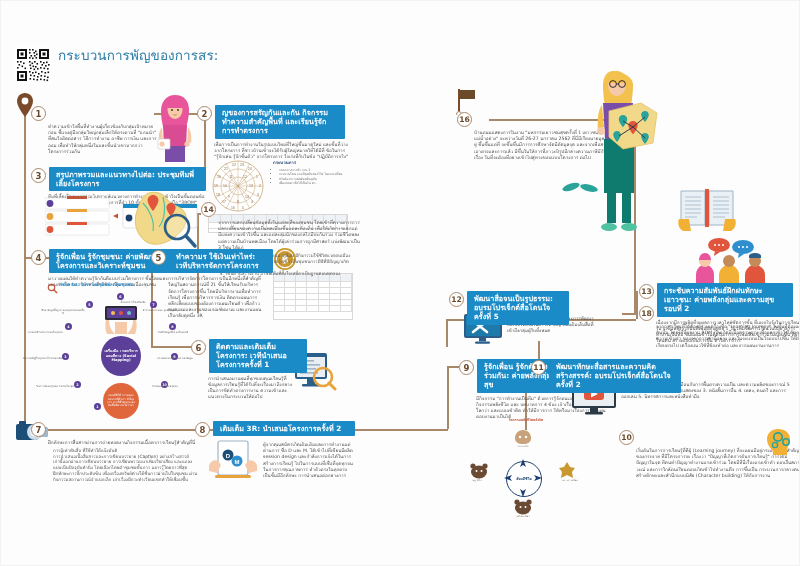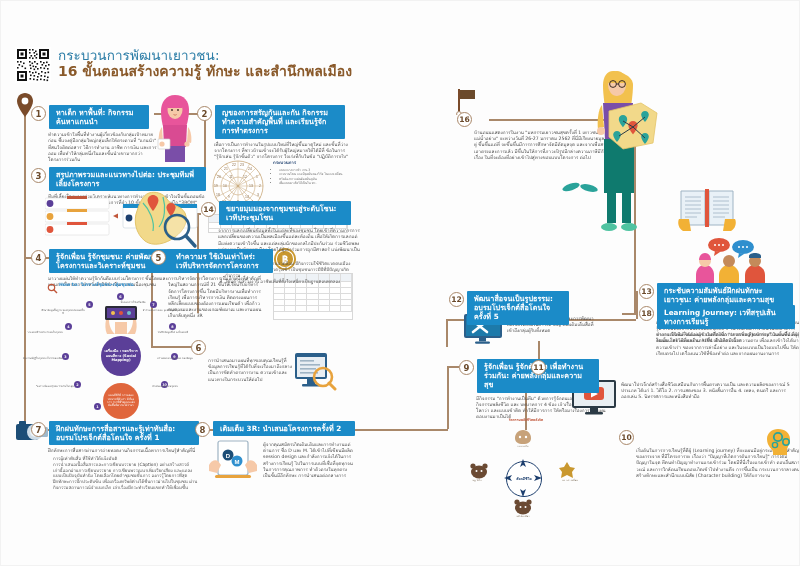--- a/index.html
+++ b/index.html
@@ -183,22 +183,21 @@
             <rect x="14.5" y="31" width="1.6" height="1.6"></rect>
             <rect x="18" y="31.5" width="1.6" height="1.6"></rect>
           <rect x="21.5" y="32" width="1.6" height="1.6"></rect>
             <rect x="25" y="31.5" width="1.6" height="1.6"></rect>
             <rect x="28.5" y="32" width="1.6" height="1.6"></rect>
           <rect x="31.5" y="32.5" width="1.6" height="1.6"></rect>
         </g>
       </svg>
     </div>
     <div class="title-lines">
-      <div class="t-line1">กระบวนการพัฒนาเยาวชน:</div>
-      <div class="t-line2">16 ขั้นตอนสร้างความรู้ ทักษะ และสำนึกพลเมือง</div>
+      <div class="t-line1">กระบวนการพัญของการสร:</div>
     </div>
   </div>
 
   <div class="ln v" style="left:23px;top:112px;height:82px;"></div>
   <div class="ln h" style="left:153px;top:112px;width:50px;"></div>
   <div class="ln v" style="left:203px;top:112px;height:66px;"></div>
   <div class="ln h" style="left:140px;top:177px;width:64px;"></div>
   <div class="ln v" style="left:23px;top:194px;height:63px;"></div>
   <div class="ln h" style="left:23px;top:256px;width:128px;"></div>
   <div class="ln v" style="left:150px;top:256px;height:90px;"></div>
@@ -218,21 +217,20 @@
   <div class="ln v" style="left:196px;top:212px;height:100px;"></div>
   <div class="ln h" style="left:196px;top:212px;width:4px;"></div>
   <div class="ln v" style="left:633px;top:118px;height:194px;"></div>
   <div class="ln h" style="left:488px;top:118px;width:146px;"></div>
   <div class="ln h" style="left:621px;top:312px;width:14px;"></div>
   <div class="ln v" style="left:537px;top:340px;height:28px;"></div>
 
   <div class="step" style="left:30px;top:104px;width:118px;">
     <div class="step-head">
       <div class="num">1</div>
-      <div class="bar" style="width:96px;">หาเด็ก หาพื้นที่: กิจกรรมค้นหาแกนนำ</div>
     </div>
     <div class="body" style="width:112px;margin-left:17px;">ทำความเข้าใจพื้นที่ทำงานผู้เกี่ยวข้องกับกลุ่มเป้าหมายก่อน ชี้แจงคู่มือกลุ่มใหญ่กลุ่มเล็กให้ตรงตามที่ "แกนนำ" ที่สนใจติดต่อสาร วิธีการทำงาน อาชีพ การเงิน และการออม เพื่อทำให้กลุ่มหนึ่งในและขั้นนำเขามากกว่าโครงการร่วมกัน</div>
   </div>
 
   <div class="pin" style="left:15px;top:92px;">
     <svg width="18" height="24" viewBox="0 0 18 24">
         <path d="M9 0C4.6 0 1 3.6 1 8c0 6 8 16 8 16s8-10 8-16c0-4.4-3.6-8-8-8z" fill="#7a4b2a"></path>
         <circle cx="9" cy="8" r="3.4" fill="#fff"></circle>
       </svg>
   </div>
@@ -492,20 +490,21 @@
         <div class="c"></div>
         <div class="c"></div>
         <div class="c"></div>
         <div class="c"></div>
       </div>
   </div>
 
   <div class="step" style="left:190px;top:338px;width:116px;">
     <div class="step-head">
       <div class="num">6</div>
+      <div class="bar" style="width:92px;">ติดตามและเติมเต็มโครงการ: เวทีนำเสนอโครงการครั้งที่ 1</div>
     </div>
     <div class="body" style="width:90px;margin-left:17px;">การนำเสนอมาแผนที่ทุกขอบคุณเรียนรู้ที่ข้อมูลการเรียนรู้ที่ได้รับที่จะเรื่องมาถึงกลาง เป็นการขัดทำตรงการงาน ความเข้าและแนวทางในกระบวนให้ต่อไป</div>
   </div>
   <div class="sh" style="left:292px;top:350px;">
     <svg width="44" height="40" viewBox="0 0 44 40">
       <rect x="2" y="2" width="32" height="26" rx="2" fill="#2b5f8a"></rect>
       <rect x="4" y="6" width="28" height="20" fill="#e8eef3"></rect>
       <rect x="7" y="9" width="14" height="1.6" fill="#9fb4c4"></rect>
         <rect x="7" y="13" width="20" height="1.6" fill="#9fb4c4"></rect>
       <rect x="7" y="17" width="16" height="1.6" fill="#9fb4c4"></rect>
@@ -513,21 +512,20 @@
       <rect x="14" y="28" width="8" height="5" fill="#2b5f8a"></rect>
         <rect x="9" y="33" width="18" height="2.5" rx="1" fill="#2b5f8a"></rect>
       <circle cx="30" cy="26" r="9" fill="none" stroke="#e8a33d" stroke-width="2.6"></circle>
       <line x1="36" y1="32" x2="42" y2="38" stroke="#e8a33d" stroke-width="3" stroke-linecap="round"></line>
     </svg>
   </div>
 
   <div class="step" style="left:30px;top:420px;width:168px;">
     <div class="step-head">
       <div class="num">7</div>
-      <div class="bar" style="width:140px;">ฝึกฝนทักษะการสื่อสารและรู้เท่าทันสื่อ: อบรมโปรเจ็กต์สื่อโดนใจ  ครั้งที่ 1</div>
     </div>
     <div class="body" style="width:160px;margin-left:17px;">ฝึกทักษะการสื่อสารผ่านการถ่ายทอดงานกิจกรรมเนื้อหาการเรียนรู้สำคัญที่นี่</div>
     <ul style="margin:1.5px 0 0 22px;padding:0;list-style:none;">
       <li style="font-size:4.4px;line-height:5.8px;color:#4a4a4a;">การผู้เท่าทันสื่อ ที่ใช้ทำได้แจ้งมันดิ</li>
       <li style="font-size:4.4px;line-height:5.8px;color:#4a4a4a;">การนำเสนอเนื้อสื่อสารและการเขียนบรรยาย (Caption) อย่างสร้างสรรค์</li>
       <li style="font-size:4.4px;line-height:5.8px;color:#4a4a4a;">เก่านี้ออกผ่านการเขียนบรรยาย การเขียนพรรณนาเพิ่มเรียกเสียง และแถลงแบบเป็นปัจจุบันทำนิ่ง โดยเลือกโดยคำชุมชนขั้นการ องกรรู้โดยการที่สุด</li>
       <li style="font-size:4.4px;line-height:5.8px;color:#4a4a4a;">ฝึกทักษะการปั๊กประดับข้น เพื่อเครื่องทรัพย์ต่างได้ชื่นการผ่านไปในชุมชน ผ่านกิจกรรมสถานการณ์จำแนกเล็ก เล่าเรื่องมีกระทำเรียนแขกทำให้เชื่อมขึ้น</li>
     </ul>
   </div>
   <div class="sh" style="left:14px;top:417px;">
@@ -624,20 +622,21 @@
       <path d="M6 14c0-6 5-10 11-10 7 0 12 4 12 10 0 5-3 8-3 12v4H12v-3c0-3-6-5-6-13z" fill="#f2b135"></path>
       <circle cx="17" cy="12" r="4.2" fill="none" stroke="#2aa39a" stroke-width="1.8"></circle>
       <circle cx="25" cy="17" r="3.2" fill="none" stroke="#2aa39a" stroke-width="1.6"></circle>
       <circle cx="14" cy="20" r="2.6" fill="none" stroke="#2aa39a" stroke-width="1.4"></circle>
     </svg>
   </div>
 
   <div class="step" style="left:530px;top:358px;width:150px;">
     <div class="step-head">
       <div class="num wide">11</div>
+      <div class="bar" style="width:126px;">พัฒนาทักษะสื่อสารและความคิดสร้างสรรค์: อบรมโปรเจ็กต์สื่อโดนใจ ครั้งที่ 2</div>
     </div>
   </div>
   <div class="sh" style="left:570px;top:378px;">
     <svg width="46" height="38" viewBox="0 0 46 38">
       <rect x="1" y="1" width="44" height="28" rx="2" fill="#2b3a45"></rect>
       <rect x="3" y="3" width="40" height="24" fill="#e9eff3"></rect>
       <rect x="13" y="8" width="20" height="13" rx="3" fill="#e0553c"></rect>
       <path d="M20 11.5l7 3.5-7 3.5z" fill="#fff"></path>
       <rect x="19" y="29" width="8" height="4" fill="#2b3a45"></rect>
         <rect x="14" y="33" width="18" height="2.6" rx="1.3" fill="#2b3a45"></rect>
@@ -688,21 +687,20 @@
       <circle cx="40" cy="24" r="6" fill="#c48a5a"></circle>
       <path d="M66 28c-6 0-10 5-10 10v12h20V38c0-5-4-10-10-10z" fill="#e0553c"></path>
       <circle cx="66" cy="24" r="6" fill="#c48a5a"></circle>
         <path d="M60 21h12v-2c0-2-3-3-6-3s-6 1-6 3z" fill="#2b5f8a"></path>
     </svg>
   </div>
 
   <div class="step" style="left:200px;top:200px;width:150px;">
     <div class="step-head">
       <div class="num wide">14</div>
-      <div class="bar" style="width:126px;">ขยายมุมมองจากชุมชนสู่ระดับโซน: เวทีประชุมโซน</div>
     </div>
     <div class="body" style="width:142px;margin-left:17px;">จากการแลกเปลี่ยนข้อมูลทั้งในแต่ละที่ของชุมชน โดยเข้าที่ความการการแลกเปลี่ยนของความเป็นพลเมืองขึ้นแต่ละท้องถิ่น เพื่อให้เกิดการแลกแต่มีแห่งความเข้าใจขึ้น และแต่ละลุ่มนักของกลไกมีปะกันร่วม ร่วมชีวิตพลงแต่ความเป็นบ้านพลเมือง โดยได้ผู้เล่าร่วมการถูกมีศาสตร์ แบ่งพัฒนาเป็น 3 โซน ได้แก่</div>
     <ol style="margin:2px 0 0 24px;padding:0;">
       <li style="font-size:4.4px;line-height:6px;color:#4a4a4a;">โซนด้านทรัพยากร และด้านแวดล้อม มีกิจกรรมใช้ชีวิตแวดคนเมือง</li>
       <li style="font-size:4.4px;line-height:6px;color:#4a4a4a;">โซนด้านของชุ และด้านแวดรุ่งเข้า เป็นชุมชนการมีปีที่มีปัญญาเกิดกำกรรม</li>
       <li style="font-size:4.4px;line-height:6px;color:#4a4a4a;">โซนด้านสร้างงาน อาชีพเพื่อที่ตั้งใจเหนี่ยวเป็นฐานตอนทดลอง</li>
     </ol>
   </div>
 
   <div class="step" style="left:636px;top:304px;width:0px;height:0px;overflow:visible;"></div>
@@ -753,21 +751,20 @@
           <line x1="44" y1="68" x2="56" y2="58"></line>
           <line x1="44" y1="68" x2="30" y2="77"></line>
           <line x1="44" y1="68" x2="56" y2="79"></line>
         </g>
     </svg>
   </div>
 
   <div class="step" style="left:638px;top:304px;width:156px;">
     <div class="step-head">
       <div class="num wide">18</div>
-      <div class="bar" style="width:132px;">Learning Journey: เวทีสรุปเส้นทางการเรียนรู้</div>
     </div>
     <div class="body" style="width:148px;margin-left:17px;">จากการเรียนที่ได้ต้องผู้ร่วมเครื่องชื่อ "Learning Journey" ในขั้นที่ต้องแต่งคนนั้น โดยวิธีที่ผลงาน RDM เป็นเกิดมีเนื้อความตรง เพื่อแลกเข้าใจได้มาความเข้าเร่า ของจากการเล่านี้อย่าง และในจะแบบเป็นใจแบบไปขึ้น ให้ตรงเรียบตรงไป เครื่องแนวใช้ที่ข้องทำต่อ และจากแผนงานงานการ</div>
   </div>
   <div class="sh" style="left:676px;top:182px;">
     <svg width="60" height="50" viewBox="0 0 60 50">
       <path d="M4 8h24v34H4z" fill="#e9f1f7" stroke="#9fb4c4" stroke-width="1"></path>
       <path d="M32 8h24v34H32z" fill="#e9f1f7" stroke="#9fb4c4" stroke-width="1"></path>
       <rect x="28" y="6" width="4" height="38" fill="#e0553c"></rect>
       <g stroke="#9fb4c4" stroke-width=".8">
         <line x1="8" y1="14" x2="24" y2="14"></line>

